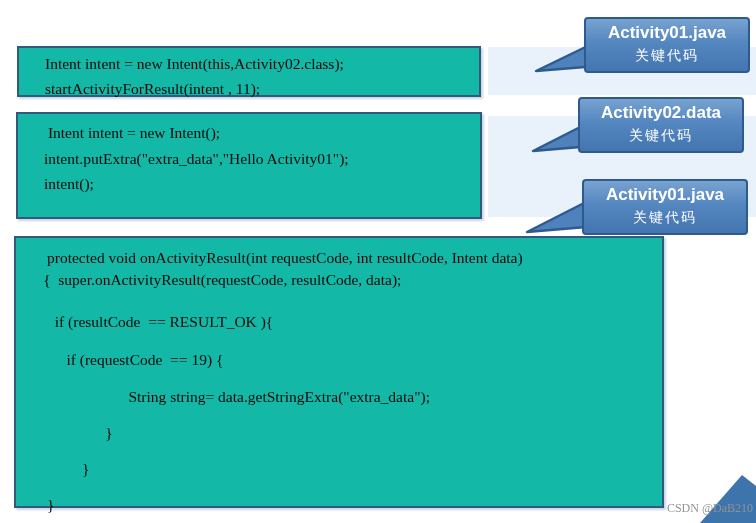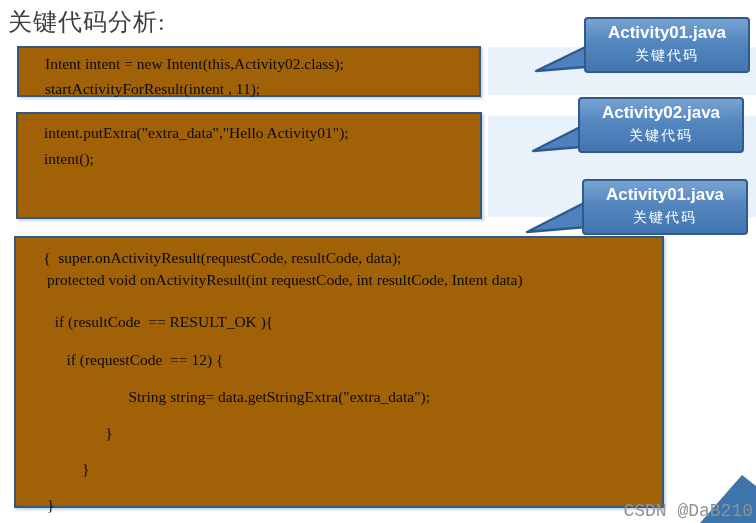--- a/index.html
+++ b/index.html
@@ -12,21 +12,21 @@
   .band1 { top:47px; height:48px; }
   .band2 { top:116px; height:101px; }
 
   .title {
     position:absolute; left:8px; top:6px; margin:0;
     font-size:24px; font-weight:400; color:#3d3d3d; letter-spacing:1px;
     font-family:"Liberation Serif", serif;
   }
 
   .code-box {
-    position:absolute; background:#a16207; border:2.5px solid #33597f;
+    position:absolute; background:#14b8a6; border:2.5px solid #33597f;
     box-sizing:border-box; box-shadow:2px 2px 2px rgba(140,160,190,.45);
   }
   .box1 { left:17px;  top:46px;  width:464px; height:51px;  padding-top:4px; }
   .box2 { left:16px;  top:112px; width:466px; height:107px; padding-top:6px; }
   .box3 { left:14px;  top:236px; width:650px; height:272px; padding-top:9px; }
 
   .code-line { white-space:pre; font-size:15.5px; color:#0a0a0a; }
   .box1 .code-line, .box2 .code-line { padding-left:26px; }
   .box1 .code-line { line-height:24.5px; }
   .box2 .code-line { line-height:25.5px; }
@@ -55,67 +55,67 @@
   .tail polygon { fill:#4f81bd; stroke:#2e5a8e; stroke-width:2.5; stroke-linejoin:round; }
   .tail.t1 { left:530px; top:32px;  width:100px; height:46px; }
   .tail.t2 { left:527px; top:112px; width:100px; height:46px; }
   .tail.t3 { left:521px; top:193px; width:100px; height:46px; }
 
   .corner-triangle { position:absolute; right:0; bottom:0; width:60px; height:53px; z-index:4; }
   .corner-triangle polygon { fill:#3d74ac; }
 
   .watermark {
     position:absolute; right:3px; top:501px; z-index:5;
-    font-family:Liberation Mono, monospace; font-size:18px; color:#8f9396;
+    font-family:Liberation Serif, serif; font-size:12px; color:#8f9396;
   }
 </style>
 </head>
 <body>
 
 <div class="stage">
 
   <div class="band band1"></div>
   <div class="band band2"></div>
 
-  <h1 class="title">关键代码分析:</h1>
 
   <div class="code-box box1">
       <div class="code-line">Intent intent = new Intent(this,Activity02.class);</div>
       <div class="code-line">startActivityForResult(intent , 11);</div>
     </div>
 
   <div class="code-box box2">
+      <div class="code-line"> Intent intent = new Intent();</div>
       <div class="code-line">intent.putExtra("extra_data","Hello Activity01");</div>
       <div class="code-line">intent();</div>
     </div>
 
   <div class="code-box box3">
+      <div class="code-line">        protected void onActivityResult(int requestCode, int resultCode, Intent data)</div>
       <div class="code-line">       {  super.onActivityResult(requestCode, resultCode, data);</div>
-      <div class="code-line">        protected void onActivityResult(int requestCode, int resultCode, Intent data)</div>
       <div class="code-line">          if (resultCode  == RESULT_OK ){</div>
-      <div class="code-line">             if (requestCode  == 12) {</div>
+      <div class="code-line">             if (requestCode  == 19) {</div>
       <div class="code-line">                             String string= data.getStringExtra("extra_data");</div>
       <div class="code-line">                       }</div>
       <div class="code-line">                 }</div>
       <div class="code-line">        }</div>
     </div>
 
   <svg class="tail t1" viewBox="0 0 100 46">
     <polygon points="6,39 70,8 92,32"></polygon>
   </svg>
   <div class="bubble c1">
     <div class="file">Activity01.java</div>
     <div class="label">关键代码</div>
   </div>
 
   <svg class="tail t2" viewBox="0 0 100 46">
     <polygon points="6,39 67,8 89,32"></polygon>
   </svg>
   <div class="bubble c2">
-    <div class="file">Activity02.java</div>
+    <div class="file">Activity02.data</div>
     <div class="label">关键代码</div>
   </div>
 
   <svg class="tail t3" viewBox="0 0 100 46">
     <polygon points="6,39 67,8 89,32"></polygon>
   </svg>
   <div class="bubble c3">
     <div class="file">Activity01.java</div>
     <div class="label">关键代码</div>
   </div>

